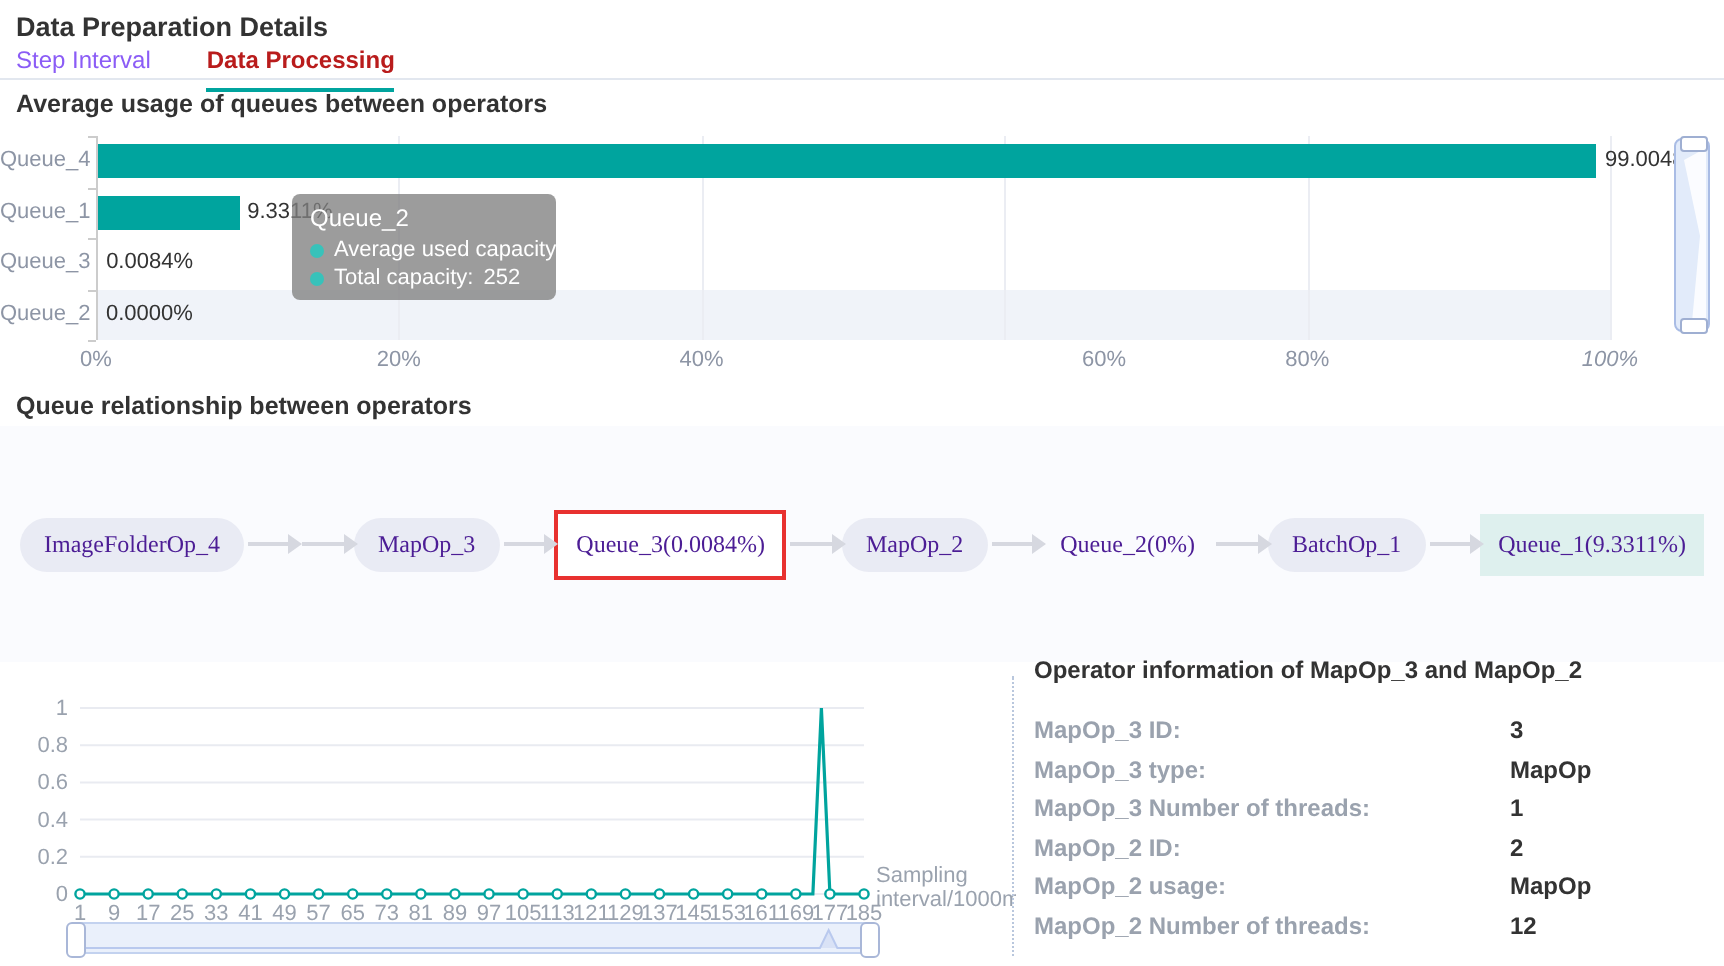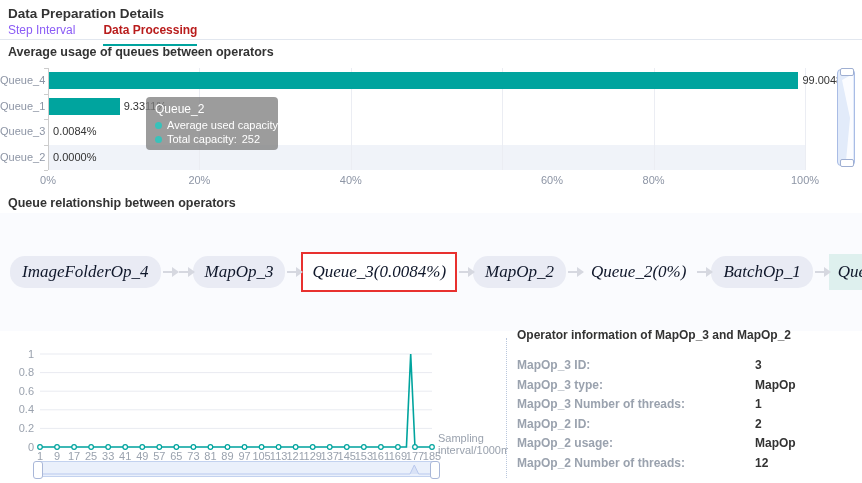--- a/index.html
+++ b/index.html
@@ -35,21 +35,21 @@
   .tt-val{margin-left:5px;}
 
   
   .vslider{position:absolute;left:837px;top:69px;width:18px;height:97px;background:#e2ebfa;border:1px solid #a9bce5;border-radius:4px;box-sizing:border-box;}
   .vslider svg{position:absolute;left:0;top:0;}
   .v-handle{position:absolute;left:2px;width:12px;height:6px;background:#fff;border:1px solid #9fafd2;border-radius:2px;}
 
   
   .flow-bg{position:absolute;left:0;top:213px;width:862px;height:118px;background:#fafbfe;}
   .flow{position:absolute;left:0;top:213px;width:862px;height:118px;display:flex;align-items:center;padding:0 10px;box-sizing:border-box;}
-  .node{font-family:"Liberation Serif","DejaVu Serif",serif;font-size:17px;color:#0f172a;display:flex;align-items:center;justify-content:center;white-space:nowrap;flex:none;cursor:pointer;font-style:italic;}
+  .node{font-family:"Liberation Serif","DejaVu Serif",serif;font-size:12px;color:#4c1d95;display:flex;align-items:center;justify-content:center;white-space:nowrap;flex:none;cursor:pointer;}
   .pill{background:#e9ebf4;border-radius:15px;padding:6px 12px;}
   .qnode{padding:8px 9px;}
   .q-teal{background:#17a79f;}
   .q-red{background:#fff;border:2px solid #e8312f;}
   .q-light{background:#def0ee;}
   .q-plain{background:transparent;}
   .arrow{flex:1 1 auto;min-width:10px;max-width:44px;height:2px;background:#d6d8e0;position:relative;margin:0 4px 0 2px;}
   .arrow::after{content:"";position:absolute;right:-6px;top:-4px;border-left:7px solid #d6d8e0;border-top:5px solid transparent;border-bottom:5px solid transparent;}
 
   
@@ -104,21 +104,21 @@
       <div class="bc-val" style="left: 123.636px; top: 31.5px; height: 25.5px; line-height: 25.5px;">9.3311%</div>
       <div class="bc-cat" style="top: 57px; height: 25.5px; line-height: 25.5px;">Queue_3</div>
       <div class="bc-val" style="left: 53.0636px; top: 57px; height: 25.5px; line-height: 25.5px;">0.0084%</div>
       <div class="bc-cat" style="top: 82.5px; height: 25.5px; line-height: 25.5px;">Queue_2</div>
       <div class="bc-val" style="left: 53px; top: 82.5px; height: 25.5px; line-height: 25.5px;">0.0000%</div>
       <div class="bc-xtick" style="left: 48px;">0%</div>
       <div class="bc-xtick" style="left: 199.4px;">20%</div>
       <div class="bc-xtick" style="left: 350.8px;">40%</div>
       <div class="bc-xtick" style="left: 508px; margin-left: 44px;">60%</div>
       <div class="bc-xtick" style="left: 653.6px;">80%</div>
-      <div class="bc-xtick" style="left: 805px;">100%</div>
+      <div class="bc-xtick" style="left: 805px; font-style: italic;">100%</div>
     </div>
 
   <div class="tooltip">
     <div class="tt-title">Queue_2</div>
     <div class="tt-row">
       <span class="dot"></span>
       <span>Average used capacity:</span>
       <span class="tt-val">0</span>
     </div>
     <div class="tt-row">

